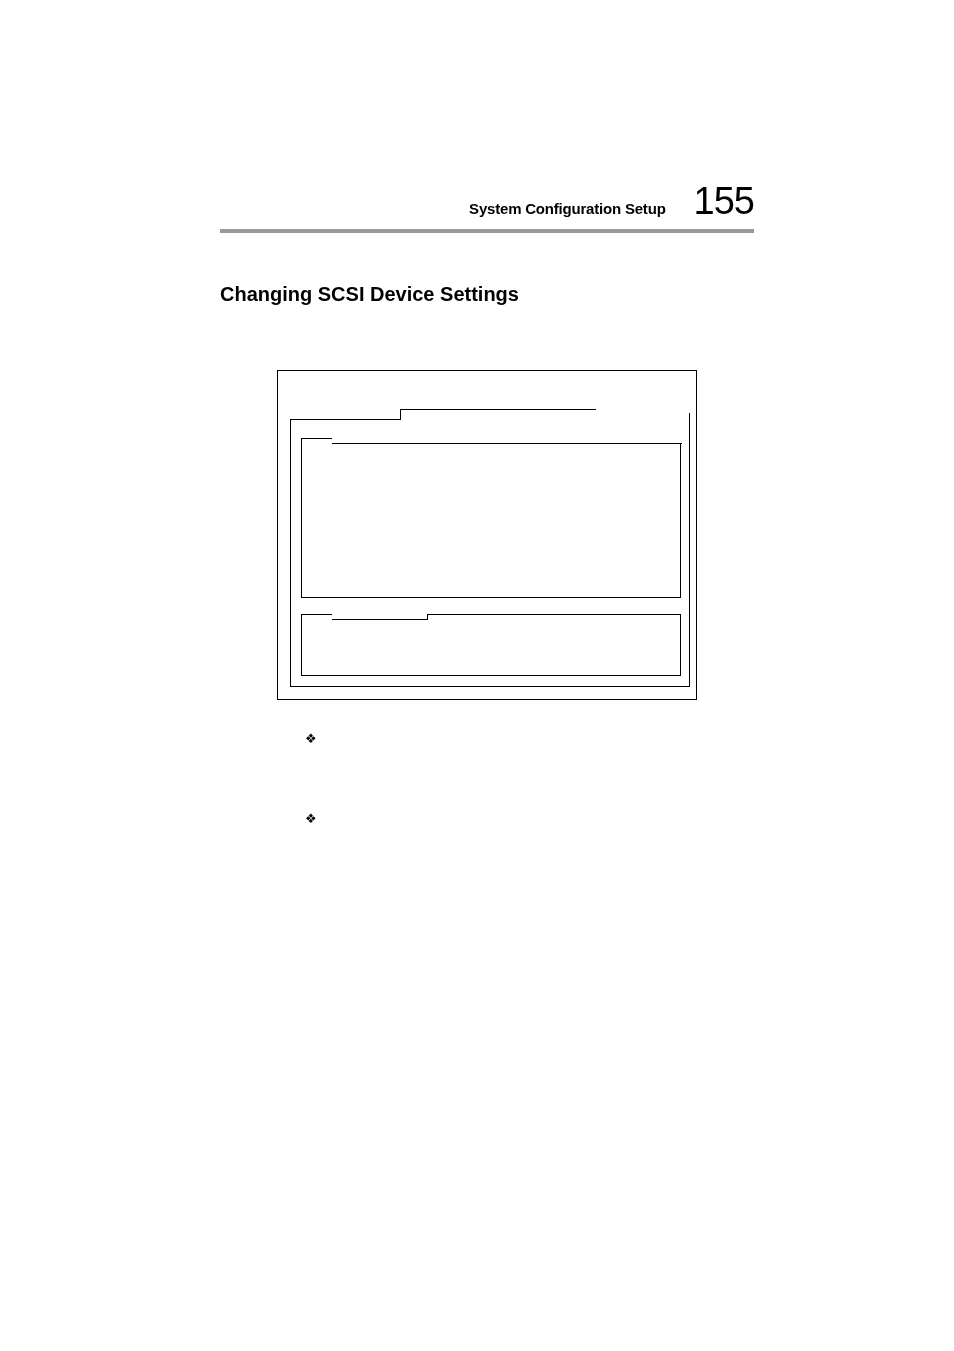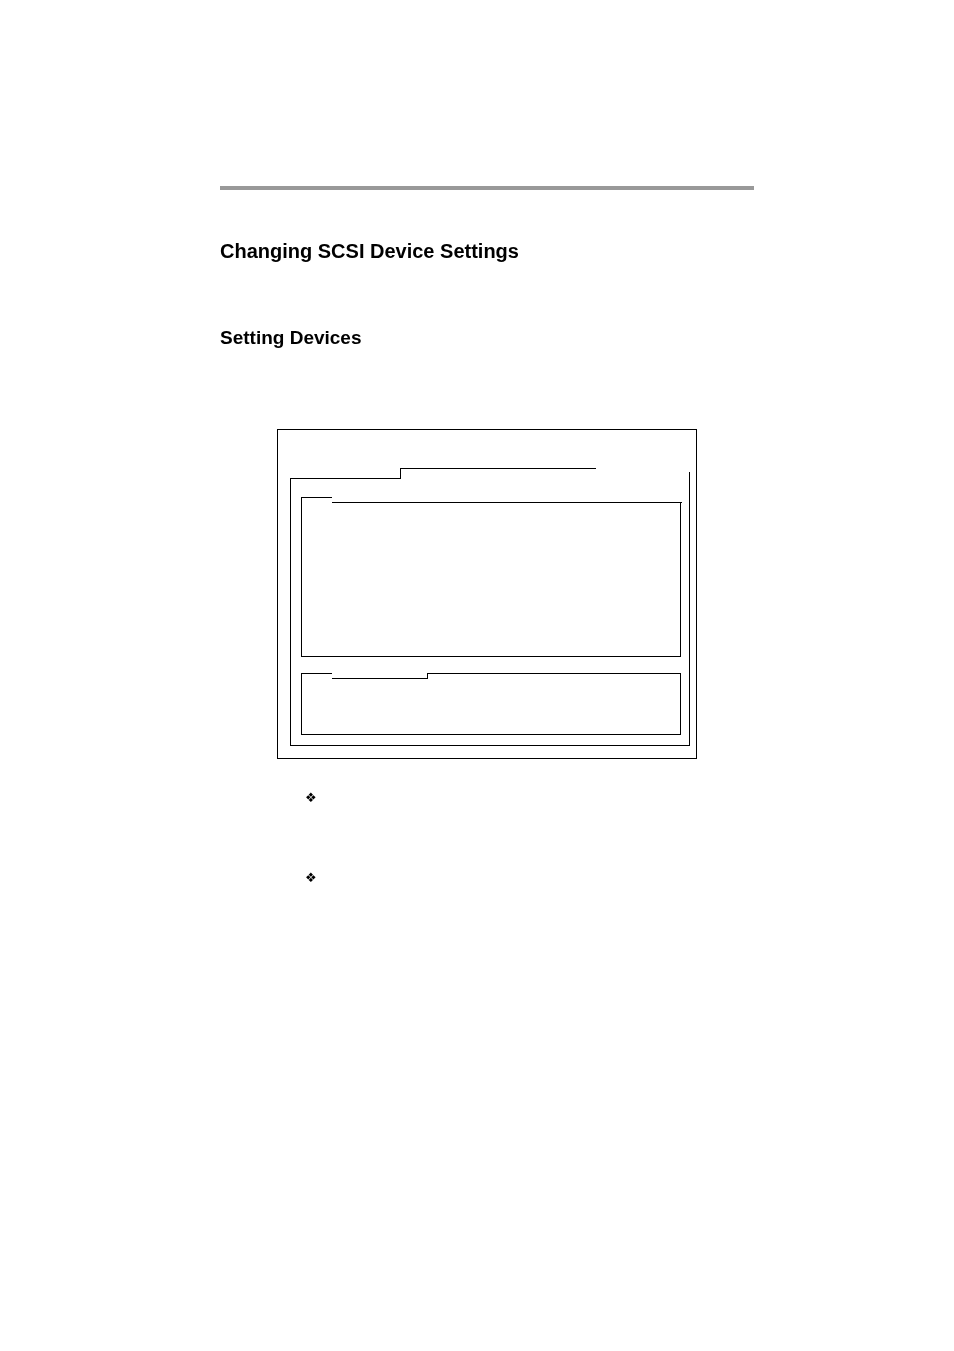--- a/index.html
+++ b/index.html
@@ -154,26 +154,29 @@
     position: relative;
     top: 2px;
   }
 </style>
 </head>
 <body>
 
 <div class="page">
 
   <div class="header-area">
+    <div class="header-row">
+      <span class="section-label">System Configuration Setup</span>
+      <span class="page-number">155</span>
+    </div>
     <div class="rule"></div>
   </div>
 
   <div class="h1">Changing SCSI Device Settings</div>
 
-  <div class="h2">Setting Devices</div>
 
   <div class="diagram-wrap">
     <div class="box outer">
       <div class="box mid">
         <div class="box inner-a"></div>
         <div class="box inner-b"></div>
       </div>
     </div>
   </div>
 

